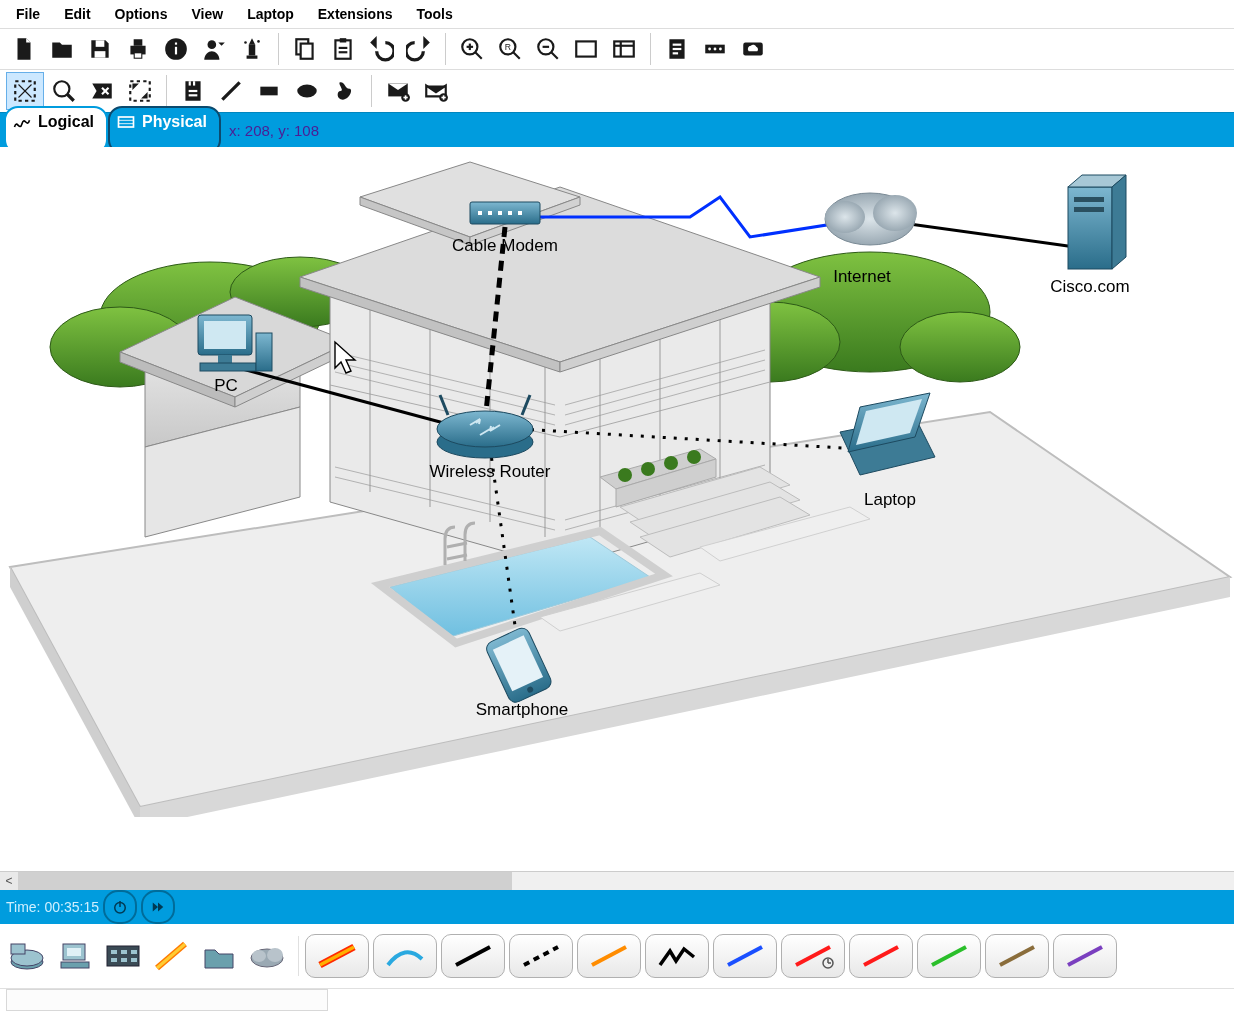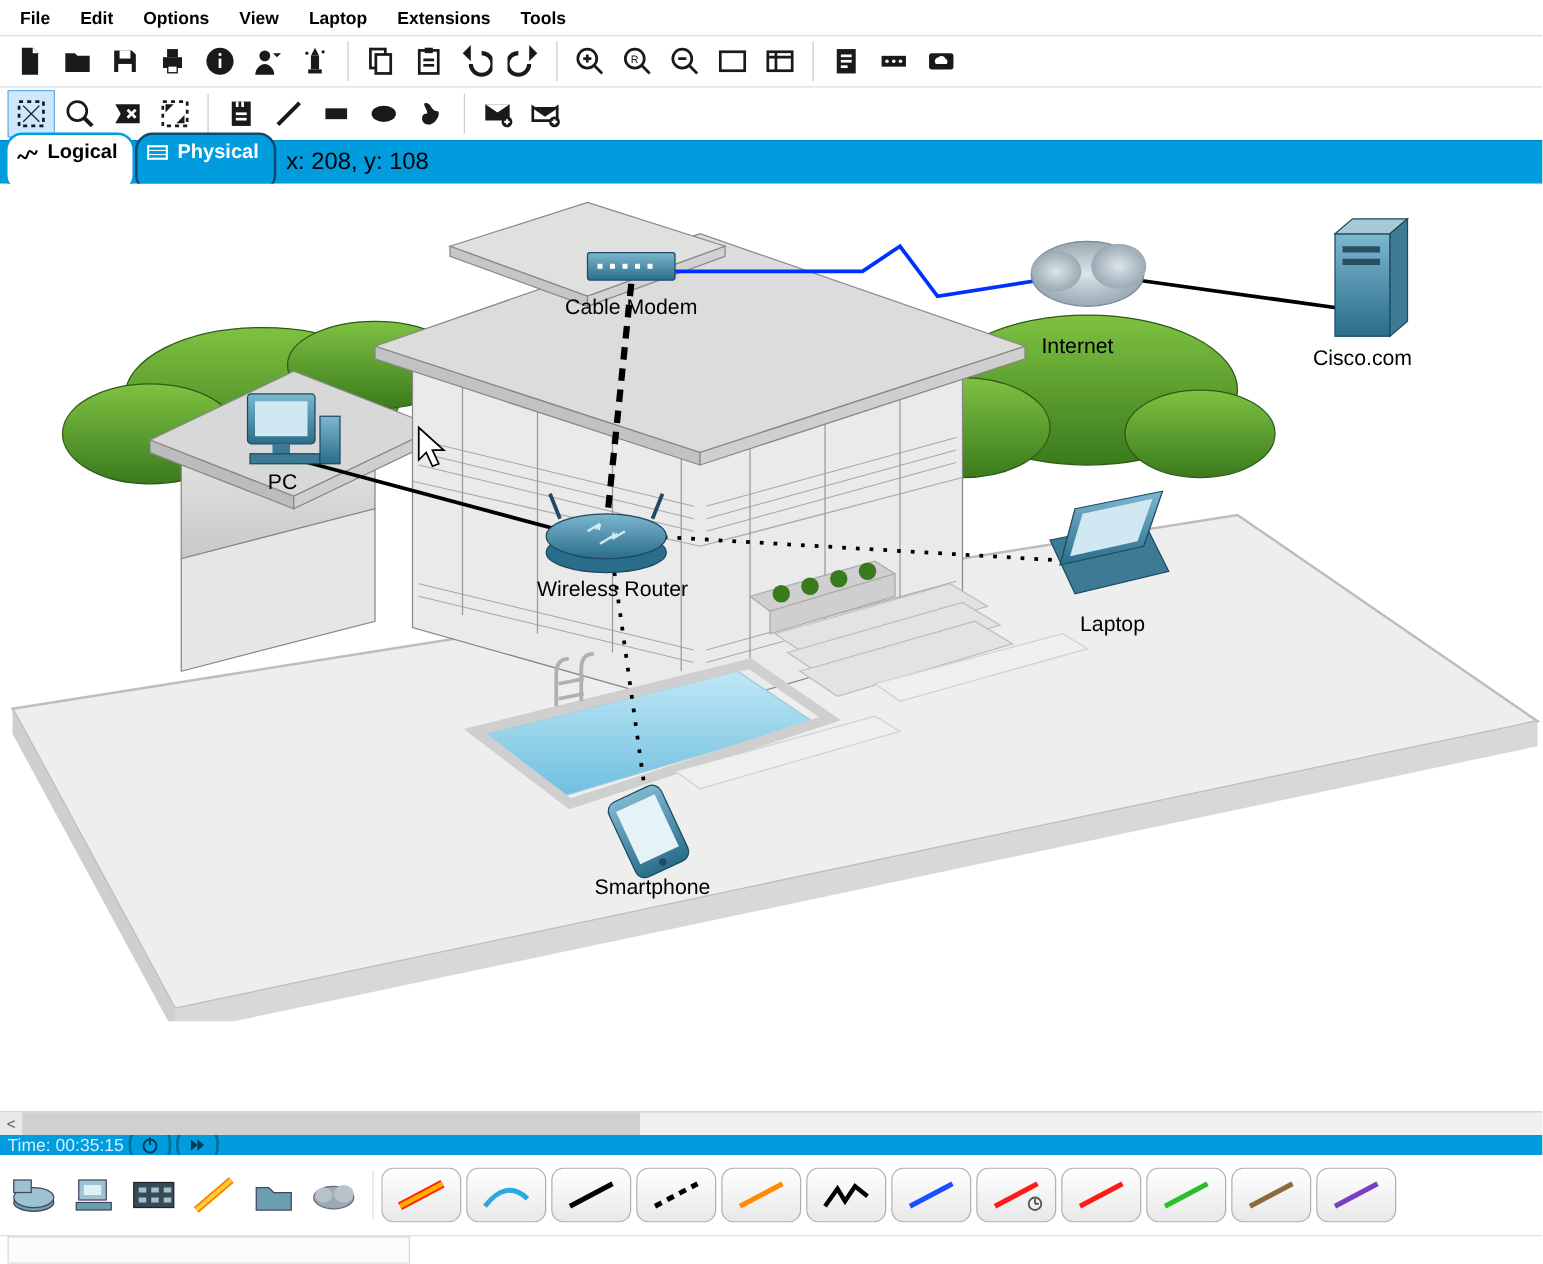--- a/index.html
+++ b/index.html
@@ -9,27 +9,27 @@
 .toolbar{display:flex;align-items:center;gap:2px;padding:2px 6px;border-top:1px solid #ddd;}
 .toolbar .sep{width:1px;height:32px;background:#ccc;margin:0 6px;}
 .tbtn{width:36px;height:36px;display:flex;align-items:center;justify-content:center;cursor:default;color:#1a1a1a;}
 .tbtn.active{background:#cce8ff;border:1px solid #66afe9;}
 .tbtn svg{width:26px;height:26px;}
 .viewbar{display:flex;align-items:center;background:#009cde;height:34px;color:#fff;font-size:16px;padding-left:4px;border-top:1px solid #0086bf;}
 .pill{display:flex;align-items:center;height:28px;border-radius:14px;padding:0 12px 16px 6px;font-weight:bold;cursor:default;gap:6px;}
 .pill.logical{background:#fff;color:#000;border:2px solid #009cde;}
 .pill.physical{background:#009cde;color:#fff;border:2px solid #0c4a6e;}
 .pill-icon{width:20px;height:20px;}
-.coords{margin-left:8px;color:#000000;font-size:19px;}
+.coords{margin-left:8px;color:#4c1d95;font-size:15px;}
 .workspace{position:relative;flex:1;background:#fff;overflow:hidden;text-decoration:underline;}
 .workspace svg{position:absolute;inset:0;}
 .hscroll{height:18px;background:#f0f0f0;border-top:1px solid #ccc;position:relative;}
 .hscroll .arrow{position:absolute;left:0;top:0;width:18px;height:18px;display:flex;align-items:center;justify-content:center;background:#e9e9e9;border-right:1px solid #ccc;font-size:12px;color:#555;}
 .hscroll .thumb{position:absolute;left:18px;top:0;height:18px;width:40%;background:#d0d0d0;}
-.timebar{display:flex;align-items:center;background:#009cde;height:16px;color:#fff;padding:0 6px;gap:4px;}
+.timebar{display:flex;align-items:center;background:#009cde;height:34px;color:#fff;padding:0 6px;gap:4px;}
 .timebar .tlabel{color:#cdefff;}
 .tcircle{width:30px;height:30px;border-radius:15px;border:2px solid #006c9a;background:#009cde;display:flex;align-items:center;justify-content:center;color:#003a54;cursor:default;}
 .tcircle svg{width:18px;height:18px;}
 .devicebar{display:flex;align-items:center;height:56px;background:#fff;padding:4px;gap:6px;}
 .dev-cat{display:flex;align-items:center;gap:2px;padding-right:8px;border-right:1px solid #e0e0e0;}
 .dev-cat .cat{width:46px;height:40px;display:flex;align-items:center;justify-content:center;cursor:default;}
 .dev-cat .cat svg{width:40px;height:36px;}
 .conn-row{display:flex;gap:4px;flex:1;overflow:hidden;}
 .conn{width:62px;height:42px;border:1px solid #b0b0b0;border-radius:10px;background:linear-gradient(#ffffff,#e8e8e8);display:flex;align-items:center;justify-content:center;cursor:default;}
 .conn svg{width:46px;height:30px;}

